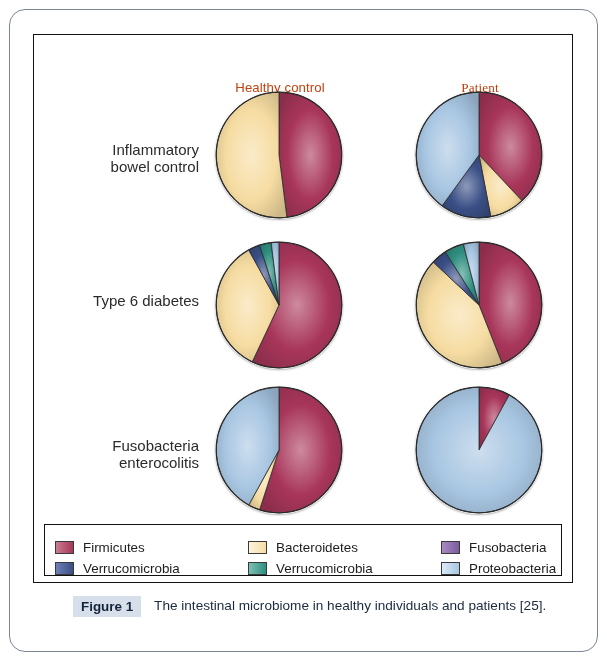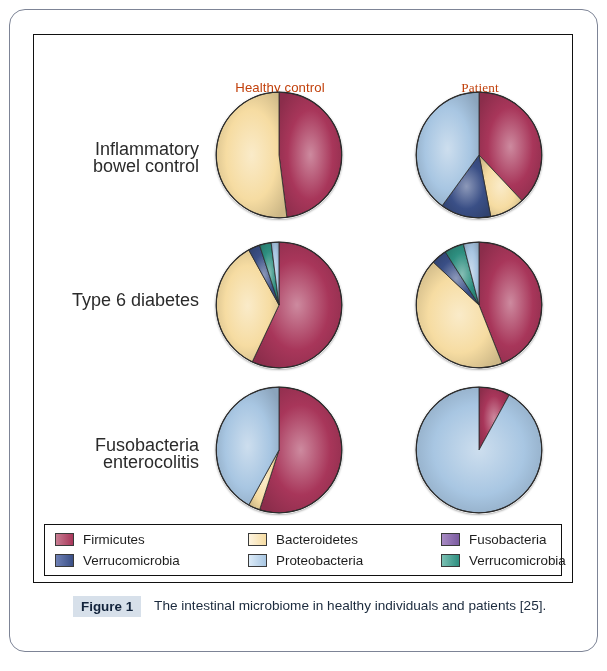--- a/index.html
+++ b/index.html
@@ -48,21 +48,21 @@
   }
   .col-head.c0 { left: 215px; width: 130px; }
   .col-head.c1 { left: 415px; width: 130px; font-family: Liberation Serif, serif; }
 
   
   .row-label {
     position: absolute;
     right: 408px;
     width: 190px;
     text-align: right;
-    font-size: 18px;
+    font-size: 15px;
     line-height: 17px;
     color: #2b2b2b;
   }
   .row-label.r0 { top: 141px; }
   .row-label.r1 { top: 292px; }
   .row-label.r2 { top: 437px; }
 
   
   .pie {
     position: absolute;
@@ -78,21 +78,21 @@
   }
   .pie svg { display: block; width: 100%; height: 100%; }
 
   
   .legend-box {
     position: absolute;
     left: 44px; top: 524px;
     width: 518px; height: 52px;
     border: 1.4px solid #111111;
     background: #ffffff;
-    padding: 4px 8px 4px 10px;
+    padding: 12px 8px 4px 10px;
   }
   .legend-grid {
     display: grid;
     grid-template-columns: 193px 193px 1fr;
     grid-template-rows: 21px 21px;
     align-items: center;
     height: 100%;
   }
   .legend-item {
     display: flex;
@@ -353,26 +353,26 @@
       </div>
       <div class="legend-item">
         <span class="swatch" style="background: linear-gradient(90deg, rgb(168, 139, 196) 0%, rgb(123, 91, 160) 100%);"></span>
         <span>Fusobacteria</span>
       </div>
       <div class="legend-item">
         <span class="swatch" style="background: linear-gradient(90deg, rgb(110, 128, 181) 0%, rgb(58, 79, 134) 100%);"></span>
         <span>Verrucomicrobia</span>
       </div>
       <div class="legend-item">
+        <span class="swatch" style="background: linear-gradient(90deg, rgb(123, 192, 179) 0%, rgb(46, 143, 128) 100%);"></span>
+        <span>Verrucomicrobia</span>
+      </div>
+      <div class="legend-item">
         <span class="swatch" style="background: linear-gradient(90deg, rgb(220, 235, 248) 0%, rgb(168, 198, 226) 100%);"></span>
         <span>Proteobacteria</span>
-      </div>
-      <div class="legend-item">
-        <span class="swatch" style="background: linear-gradient(90deg, rgb(123, 192, 179) 0%, rgb(46, 143, 128) 100%);"></span>
-        <span>Verrucomicrobia</span>
       </div>
     </div>
   </div>
 
   <div class="caption">
     <div class="fig-badge">Figure 1</div>
     <div class="caption-text">The intestinal microbiome in healthy individuals and patients [25].</div>
   </div>
 
 </div>

